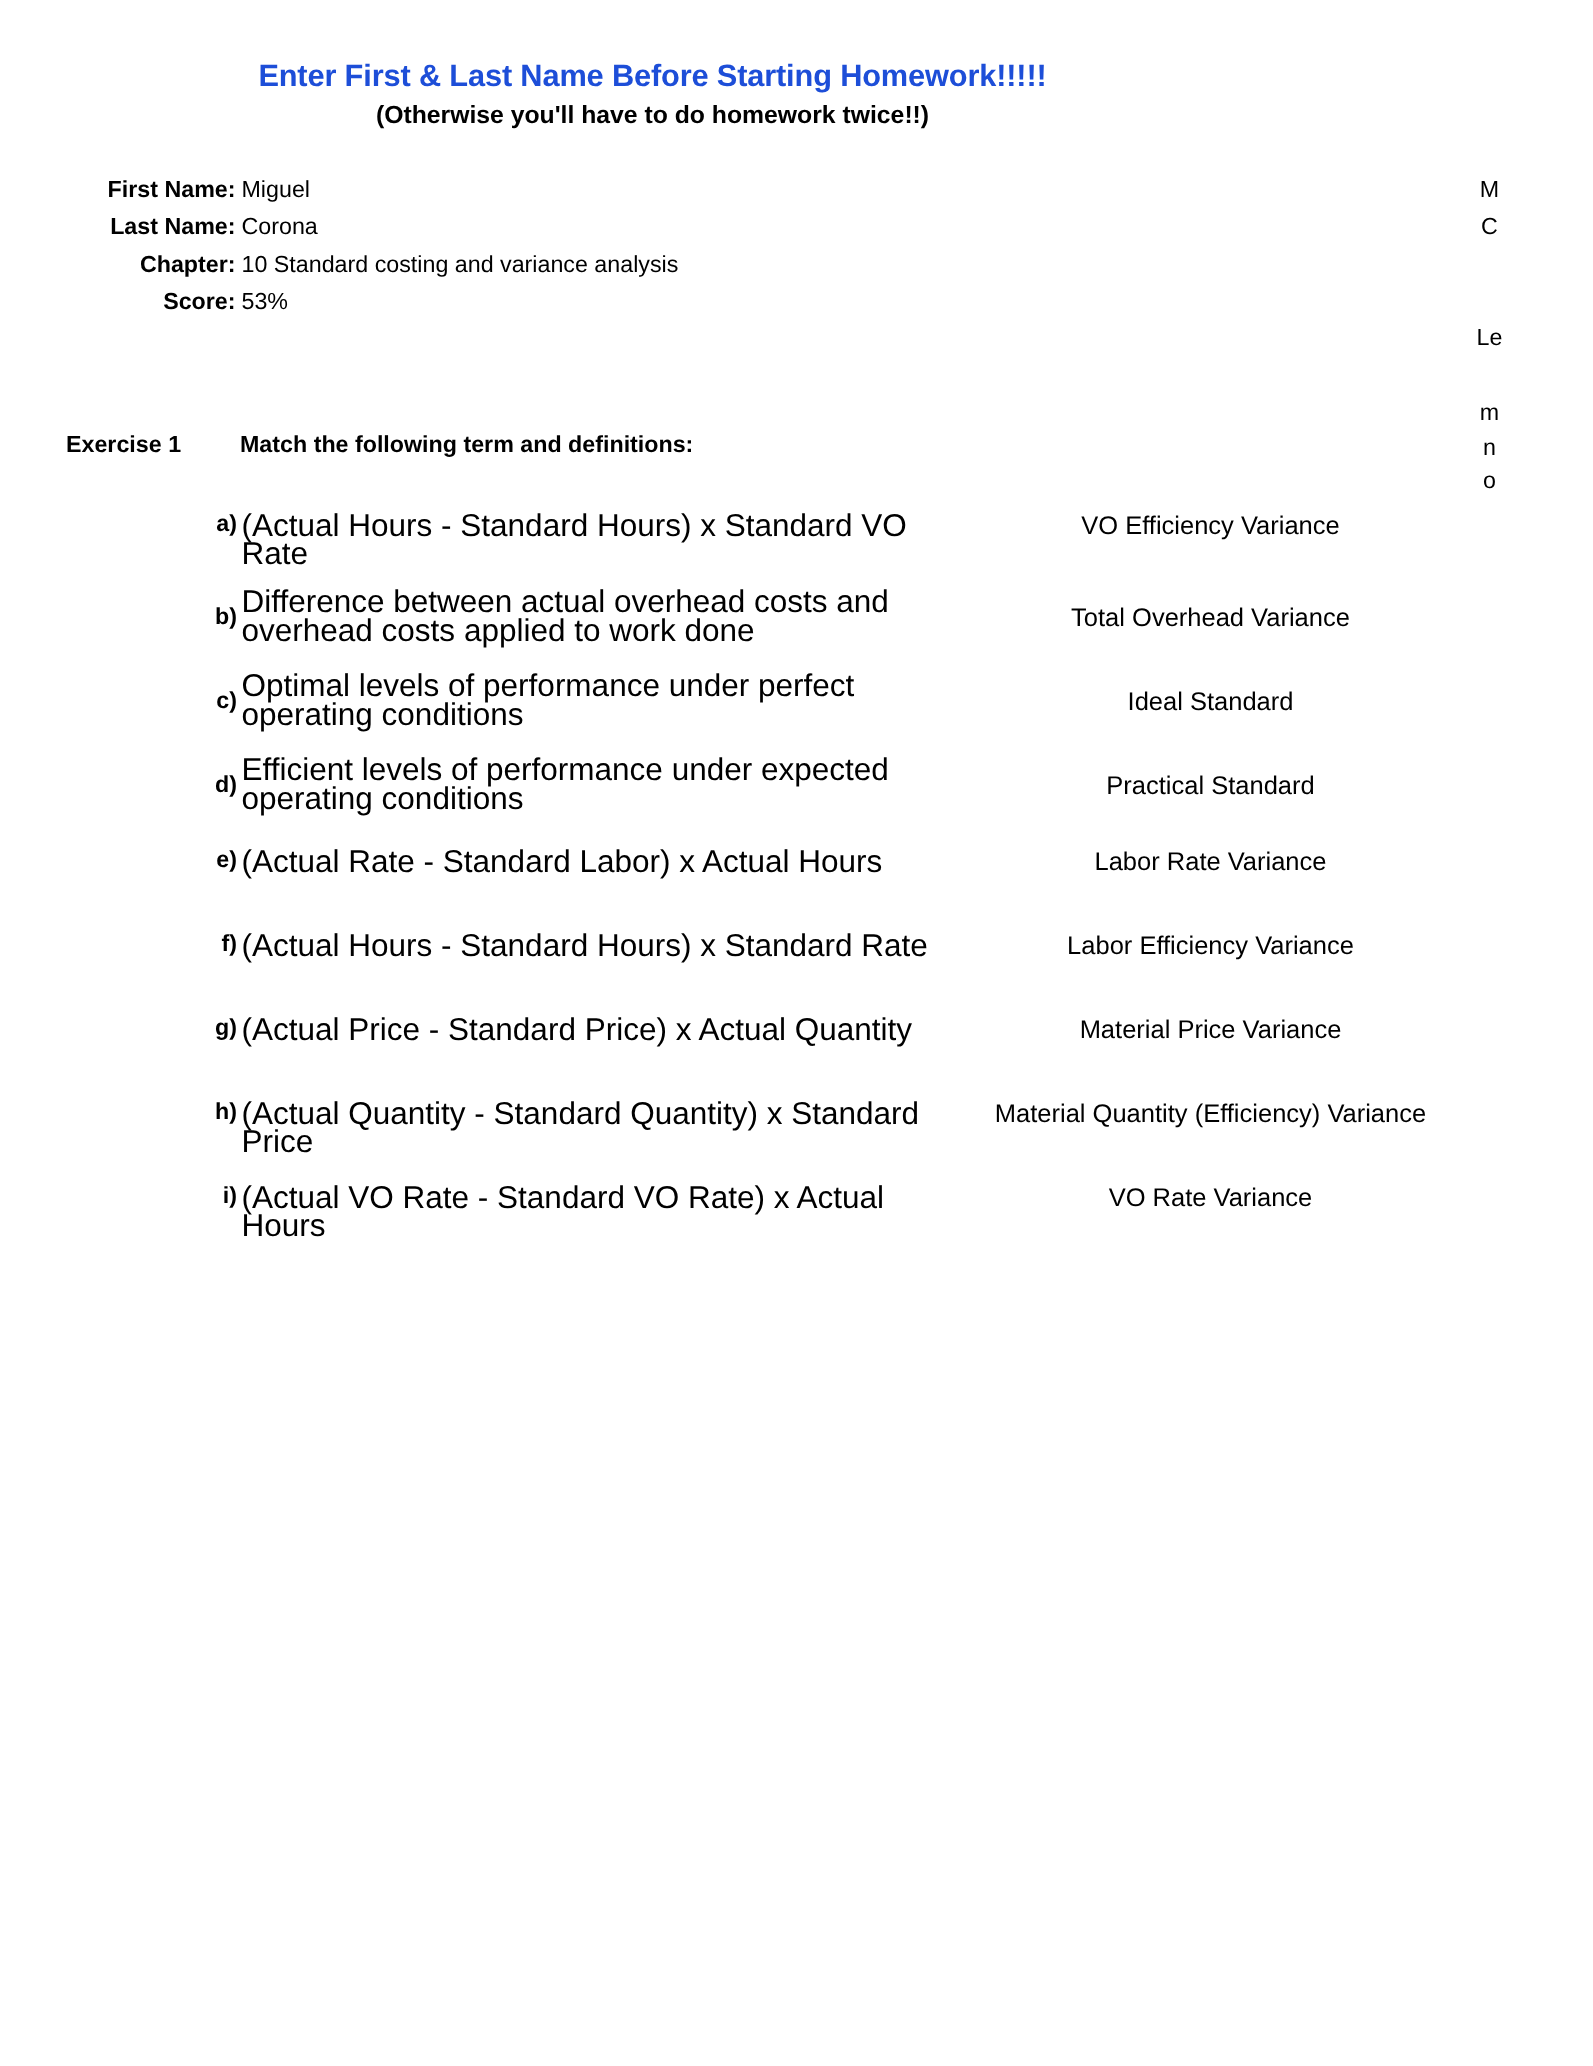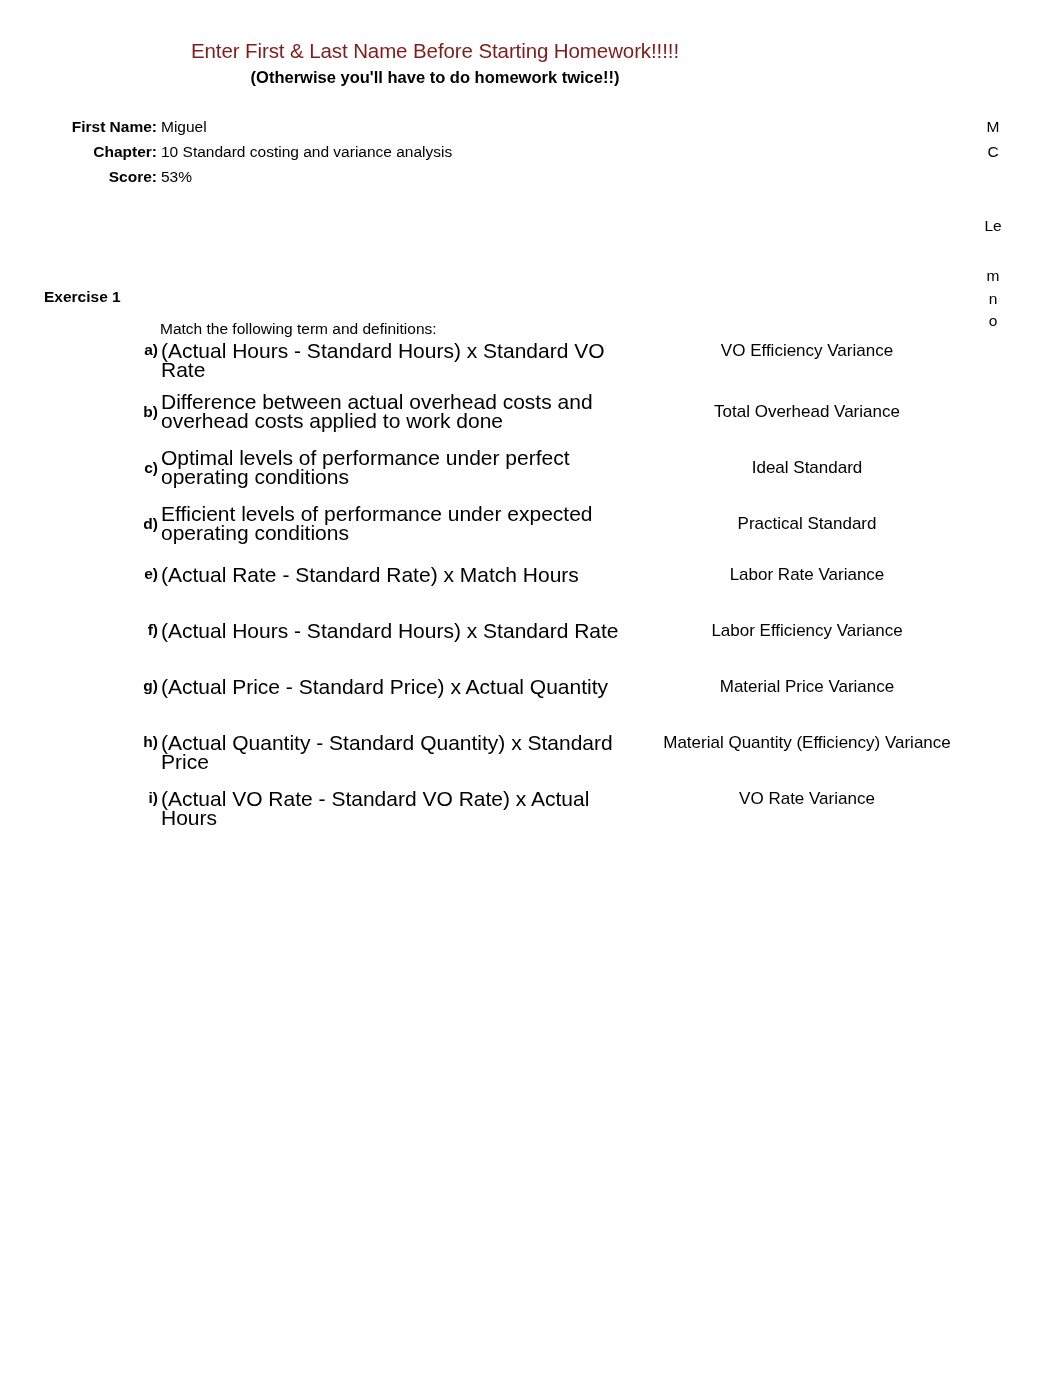--- a/index.html
+++ b/index.html
@@ -19,22 +19,22 @@
   
   .title-block {
     position: absolute;
     left: 0;
     top: 38px;
     width: 870px;
     text-align: center;
   }
   .main-title {
     font-size: 20.5px;
-    font-weight: normal;
-    color: #7f1d1d;
+    font-weight: bold;
+    color: #1d4ed8;
     line-height: 26px;
     letter-spacing: -0.1px;
     white-space: nowrap;
   }
   .sub-title {
     font-size: 16.5px;
     font-weight: bold;
     color: #000000;
     line-height: 22px;
     margin-top: 2px;
@@ -96,23 +96,22 @@
     position: absolute;
     left: 44px;
     font-size: 15.5px;
     font-weight: bold;
     white-space: nowrap;
   }
   .exercise-prompt {
     position: absolute;
     left: 160px;
     font-size: 15.5px;
-    font-weight: normal;
-    white-space: nowrap;
-    margin-top: 32px;
+    font-weight: bold;
+    white-space: nowrap;
   }
 
   
   .match-list {
     position: absolute;
     left: 0;
     top: 336px;
     width: 100%;
   }
   .match-row {
@@ -163,20 +162,24 @@
 
 <div class="title-block">
   <div class="main-title">Enter First &amp; Last Name Before Starting Homework!!!!!</div>
   <div class="sub-title">(Otherwise you'll have to do homework twice!!)</div>
 </div>
 
 <div class="info-rows" id="info-rows">
     <div class="info-row">
       <span class="info-label">First Name:</span>
       <span class="info-value">Miguel</span>
+    </div>
+    <div class="info-row">
+      <span class="info-label">Last Name:</span>
+      <span class="info-value">Corona</span>
     </div>
     <div class="info-row">
       <span class="info-label">Chapter:</span>
       <span class="info-value">10 Standard costing and variance analysis</span>
     </div>
     <div class="info-row">
       <span class="info-label">Score:</span>
       <span class="info-value">53%</span>
     </div>
   </div>
@@ -211,21 +214,21 @@
       <span class="match-def">Optimal levels of performance under perfect operating conditions</span>
       <span class="match-answer">Ideal Standard</span>
     </div>
     <div class="match-row two-line">
       <span class="match-marker">d)</span>
       <span class="match-def">Efficient levels of performance under expected operating conditions</span>
       <span class="match-answer">Practical Standard</span>
     </div>
     <div class="match-row one-line">
       <span class="match-marker">e)</span>
-      <span class="match-def">(Actual Rate - Standard Rate) x Match Hours</span>
+      <span class="match-def">(Actual Rate - Standard Labor) x Actual Hours</span>
       <span class="match-answer">Labor Rate Variance</span>
     </div>
     <div class="match-row one-line">
       <span class="match-marker">f)</span>
       <span class="match-def">(Actual Hours - Standard Hours) x Standard Rate</span>
       <span class="match-answer">Labor Efficiency Variance</span>
     </div>
     <div class="match-row one-line">
       <span class="match-marker">g)</span>
       <span class="match-def">(Actual Price - Standard Price) x Actual Quantity</span>

